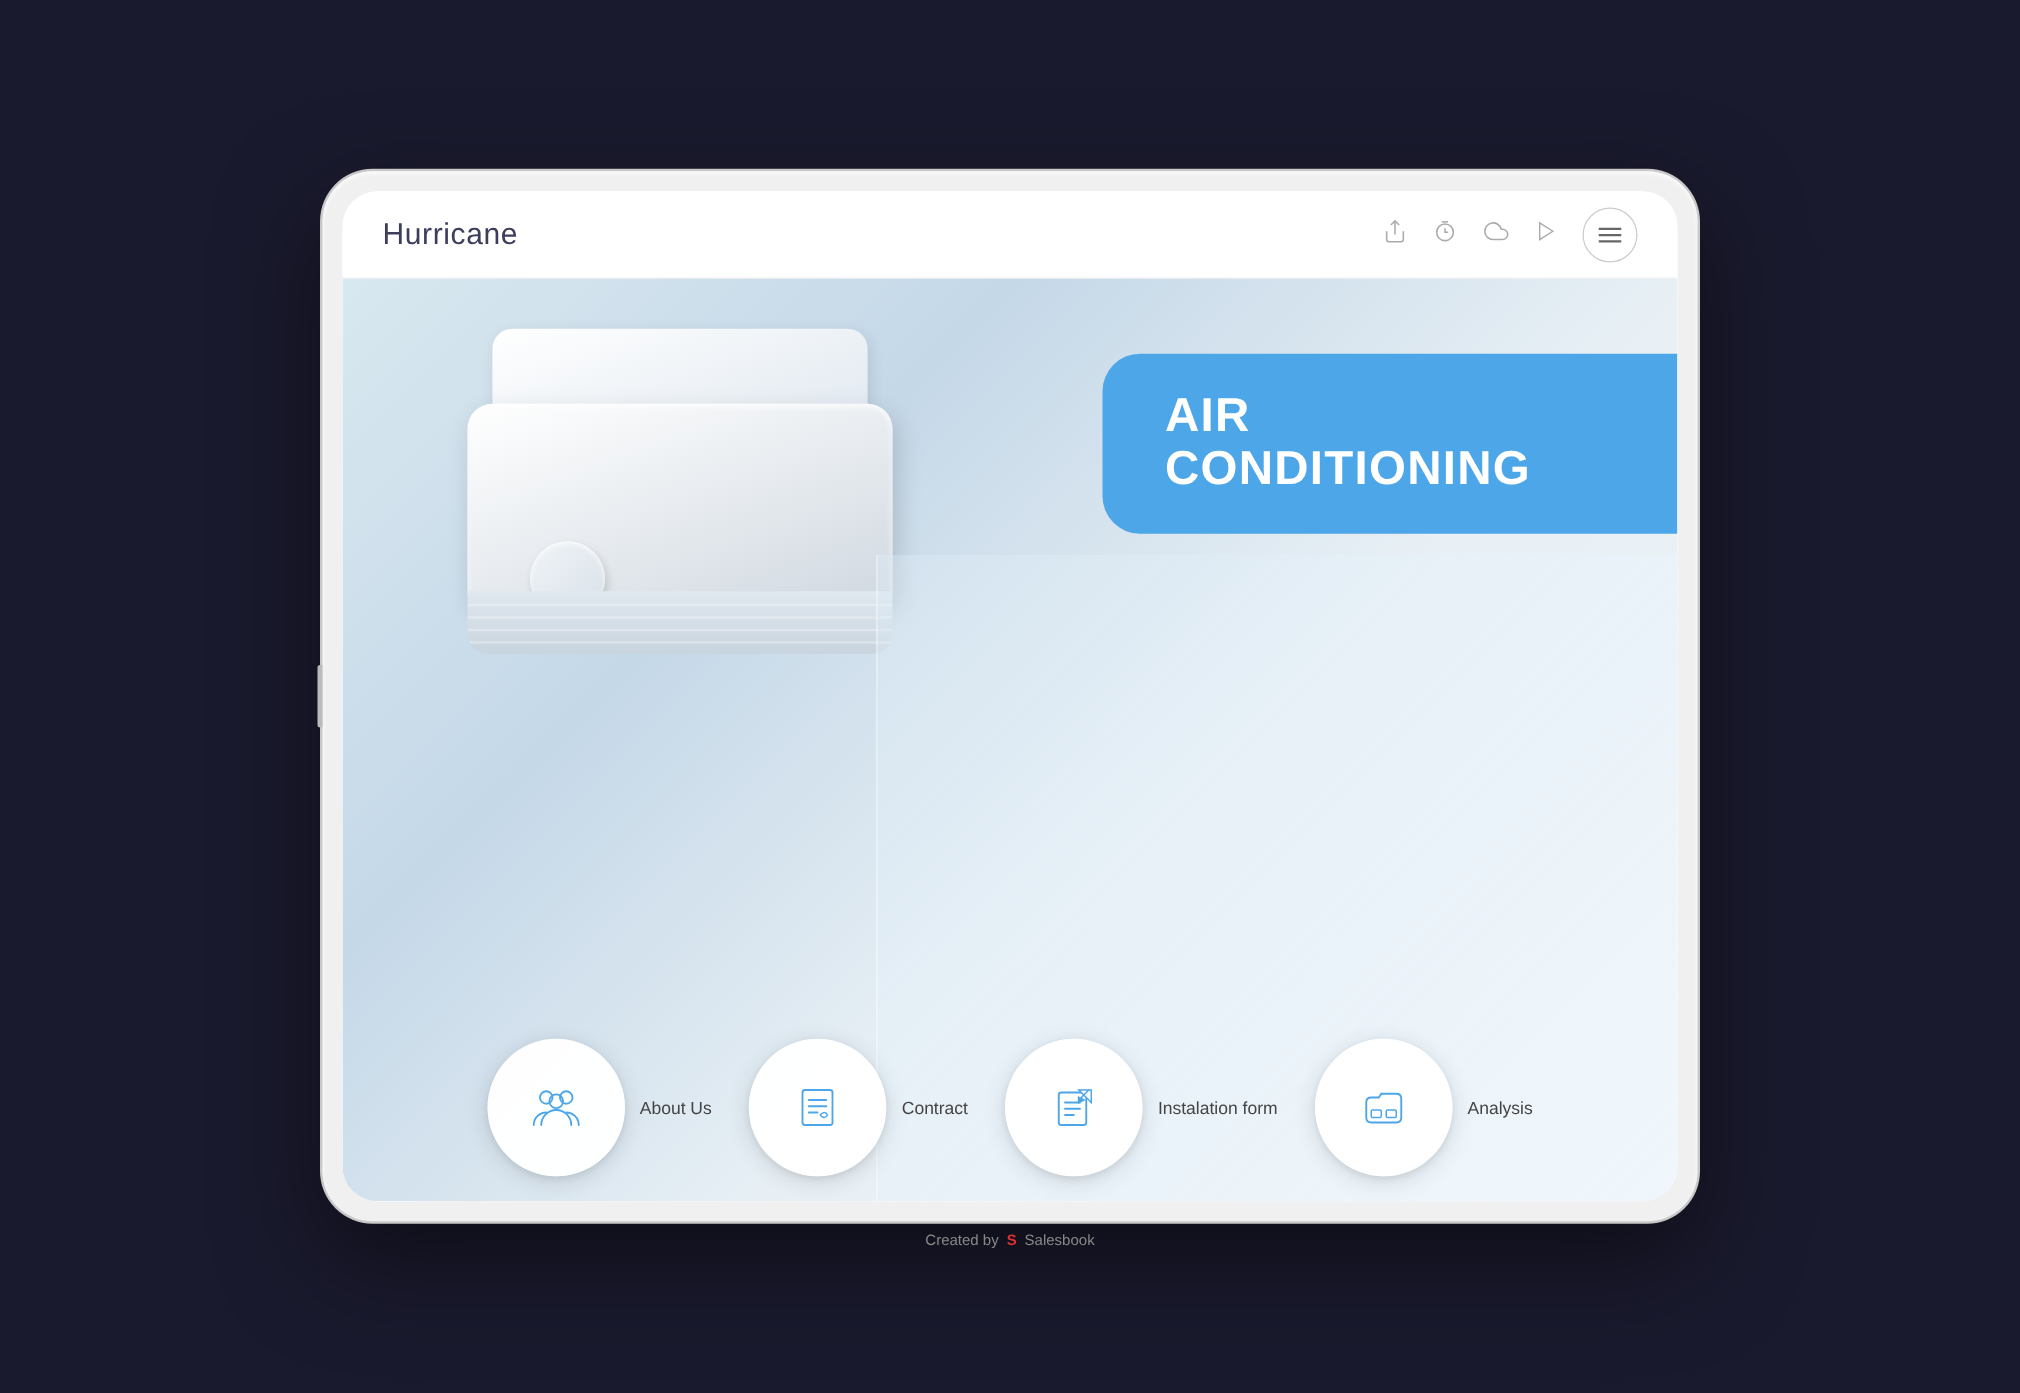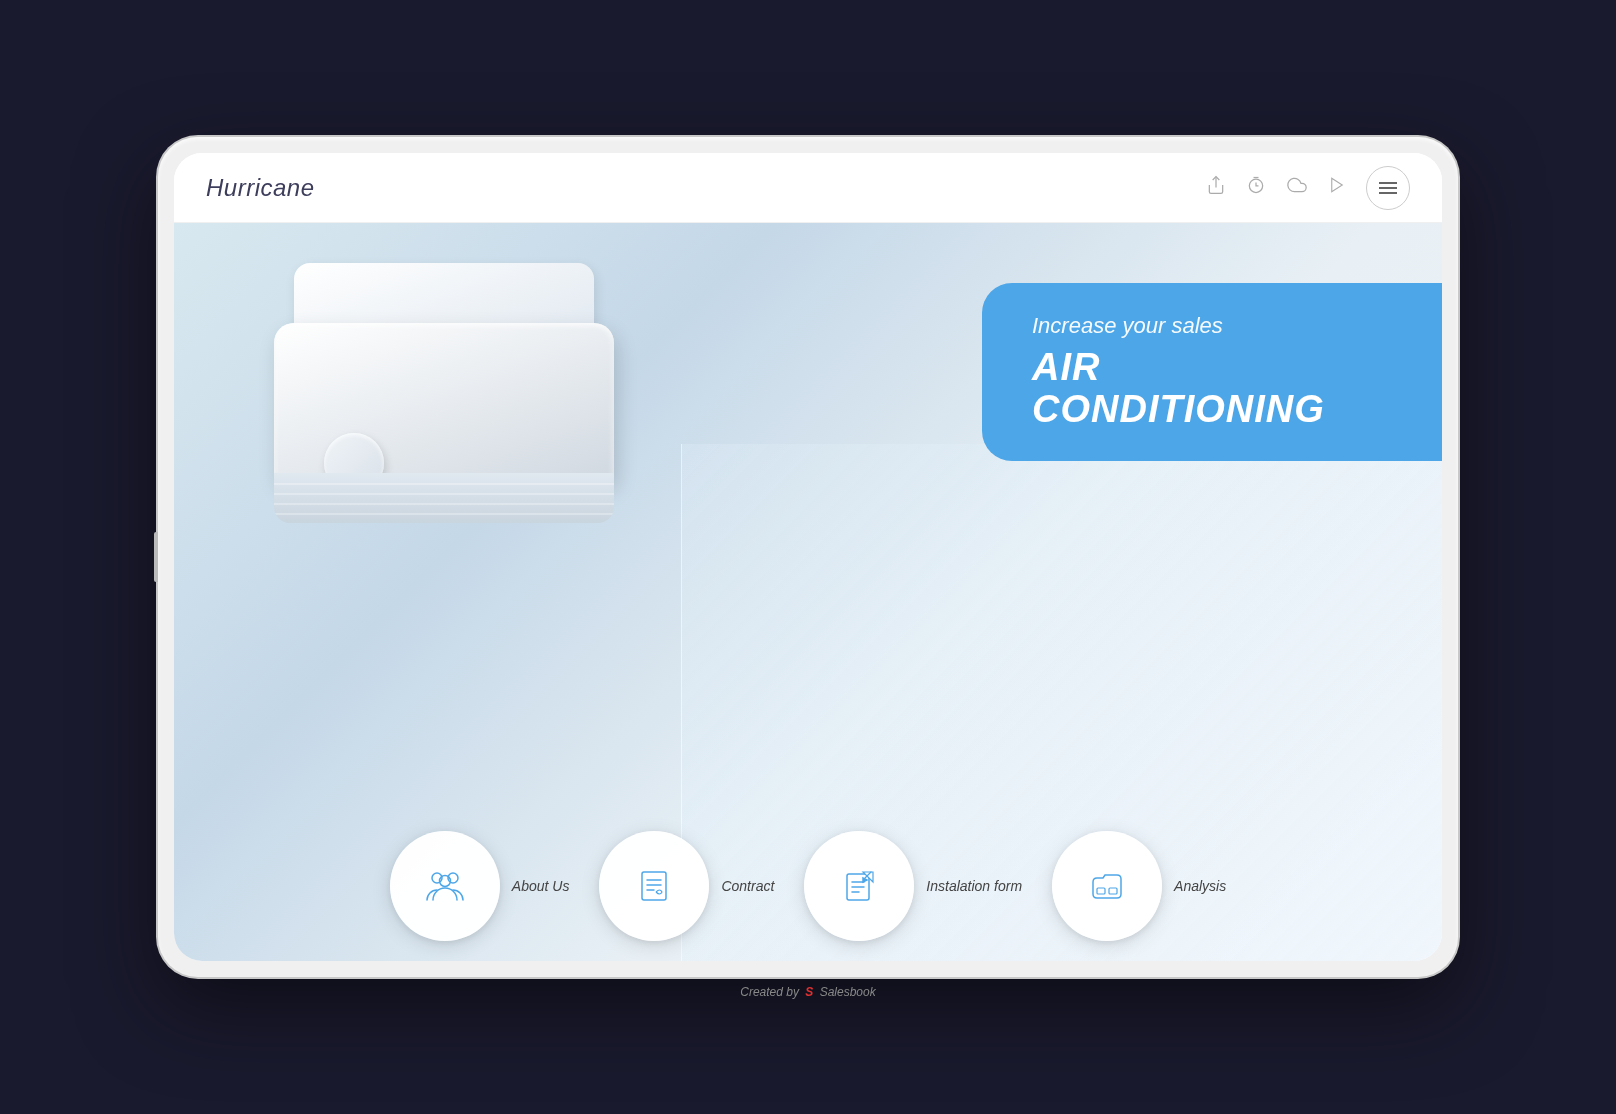--- a/index.html
+++ b/index.html
@@ -7,31 +7,30 @@
     body {
       background: #1a1a2e;
       display: flex;
       align-items: center;
       justify-content: center;
       min-height: 100vh;
       font-family: -apple-system, BlinkMacSystemFont, 'Segoe UI', Helvetica, Arial, sans-serif;
     }
 
     .device-frame {
-      width: 1300px;
+      width: 1100px;
       height: 840px;
       background: #f0f0f0;
       border-radius: 40px;
       padding: 16px;
       box-shadow:
         0 0 0 2px #c8c8c8,
         0 30px 80px rgba(0,0,0,0.5),
         inset 0 2px 4px rgba(255,255,255,0.8);
       position: relative;
-      font-style: italic;
     }
 
     .device-screen {
       width: 100%;
       height: 100%;
       border-radius: 28px;
       overflow: hidden;
       background: #fff;
       display: flex;
       flex-direction: column;
@@ -332,21 +331,20 @@
           <div class="grille-line" style="top:10px"></div>
           <div class="grille-line" style="top:20px"></div>
           <div class="grille-line" style="top:30px"></div>
           <div class="grille-line" style="top:40px"></div>
         </div>
       </div>
 
       <div class="room-bg"></div>
 
       <div class="hero-banner">
-        <div class="hero-subtitle">Increase your sales</div>
         <div class="hero-title">AIR CONDITIONING</div>
       </div>
 
       <div class="bottom-nav">
 
         <div class="nav-item">
           <div class="nav-circle">
             <svg width="44" height="44" viewBox="0 0 44 44">
 
               <circle cx="14" cy="14" r="5" stroke="#4da6e8" stroke-width="1.5" fill="none"></circle>

